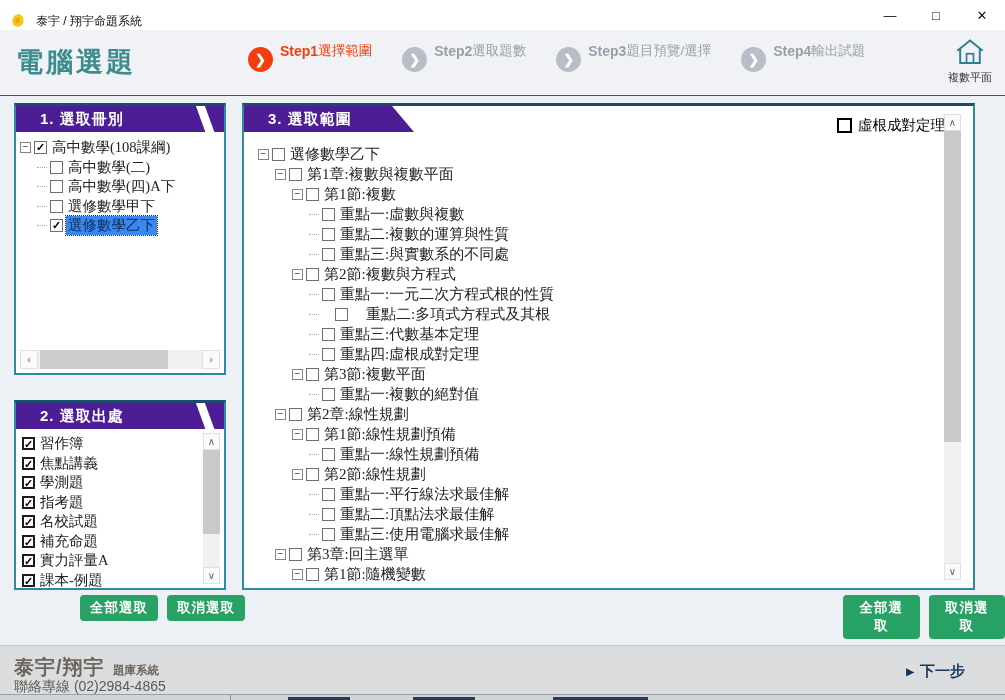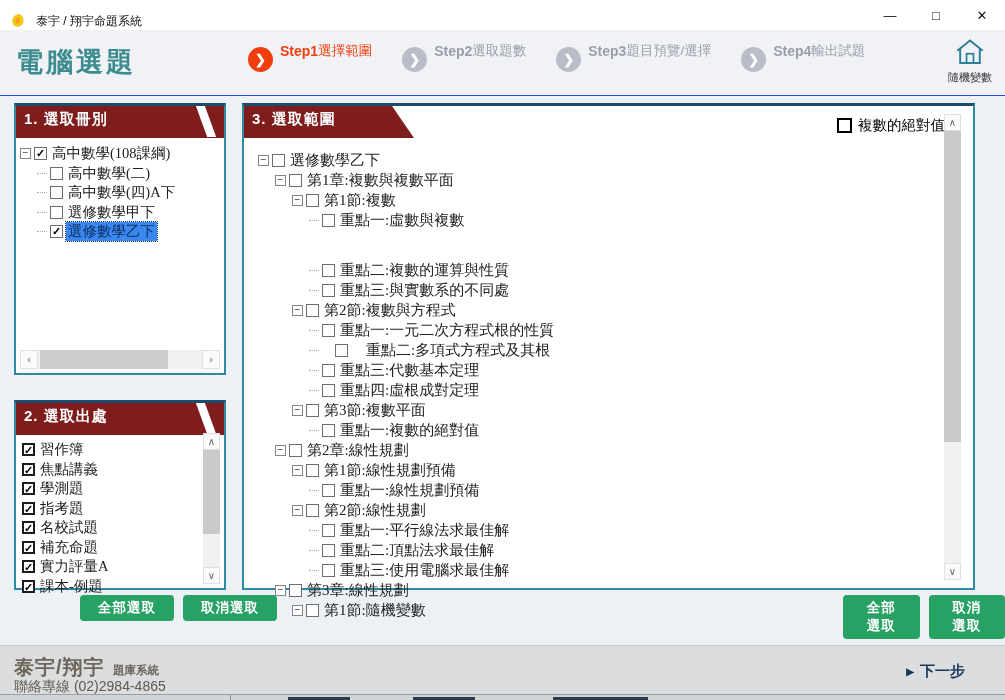--- a/index.html
+++ b/index.html
@@ -34,22 +34,22 @@
   .step .sub { font-size:13.5px; color:#9aa0ab; }
   .step.active .circ { background:#f23e0e; }
   .step.active .lab, .step.active .sub { color:#f23e0e; }
   .home { position:absolute; right:8px; top:8px; width:54px; text-align:center; }
   .home svg { width:30px; height:28px; }
   .home .homelab { font-size:11px; color:#333; margin-top:0px; }
 
   
   .panel { position:absolute; background:#fff;
     border:2px solid #2c8aa5; border-top:3px solid #1d4b70; }
-  .banner { position:relative; height:32px; background:#7f1d1d; color:#fff;
-    font-size:15px; font-weight:bold; line-height:26px; padding-left:8px;
+  .banner { position:relative; height:26px; background:#4c1d95; color:#fff;
+    font-size:15px; font-weight:bold; line-height:26px; padding-left:24px;
     letter-spacing:1px; overflow:hidden; }
   .banner .slash { position:absolute; top:-3px; right:14px; width:9px; height:34px;
     background:#fff; transform:skewX(20deg); }
   .banner3 { width:170px; clip-path:polygon(0 0, calc(100% - 22px) 0, 100% 100%, 0 100%); }
 
   .panel1 { left:14px; top:103px; width:212px; height:272px; }
   .panel2 { left:14px; top:400px; width:212px; height:190px; }
   .panel3 { left:242px; top:103px; width:733px; height:487px; }
 
   
@@ -87,21 +87,21 @@
   .vs3 { right:12px; top:8px; bottom:8px; }
 
   
   .dedupe { position:absolute; top:10px; right:28px; display:flex; align-items:center; gap:6px;
     font-family:"Liberation Serif","DejaVu Serif",serif; font-size:14.5px; color:#000; }
   .dedupe .cbx { width:15px; height:15px; border:2px solid #000; background:#fff; }
 
   
   .btnrow { position:absolute; display:flex; gap:9px; }
   .gbtn { background:#27a164; color:#fff; font-size:13.5px; font-weight:bold;
-    border:none; border-radius:4px; padding:4px 18px; letter-spacing:1px;
+    border:none; border-radius:4px; padding:4px 10px; letter-spacing:1px;
     font-family:"Liberation Sans",sans-serif; cursor:pointer; }
   .btnrow1 { left:80px; top:595px; }
   .btnrow3 { left:843px; top:595px; }
 
   
   .footer { position:absolute; left:0; top:645px; width:1005px; height:49px;
     background:#dbddde; border-top:1px solid #c5c8ca; }
   .brand { position:absolute; left:14px; top:8px; color:#6d665c; }
   .brand .big { font-size:20px; font-weight:bold; letter-spacing:1px; }
   .brand .small { font-size:11.5px; font-weight:bold; margin-left:4px; }
@@ -164,21 +164,21 @@
         <span class="sub">輸出試題</span>
       </div>
     </div>
   </div>
   <div class="home">
     <svg viewBox="0 0 26 24" fill="none" stroke="#2e7f95" stroke-width="1.7">
       <path d="M2 11 L13 2 L24 11"></path>
       <path d="M4.5 9.5 V21.5 H21.5 V9.5"></path>
       <rect x="10" y="13.5" width="6" height="8" stroke-width="1.5"></rect>
     </svg>
-    <div class="homelab">隨機變數</div>
+    <div class="homelab">複數平面</div>
   </div>
 </div>
 
 <div class="panel panel1">
   <div class="banner">
     <span>1. 選取冊別</span>
     <span class="slash"></span>
   </div>
   <div class="tree1" id="tree1">
       <div class="trow" style="margin-left: 0px;">
@@ -266,21 +266,21 @@
   <button class="gbtn">全部選取</button>
   <button class="gbtn">取消選取</button>
 </div>
 
 <div class="panel panel3">
   <div class="banner banner3">
     <span>3. 選取範圍</span>
   </div>
   <div class="dedupe">
     <span class="cbx"></span>
-    <span>複數的絕對值</span>
+    <span>虛根成對定理</span>
   </div>
   <div class="tree3" id="tree3">
       <div class="trow" style="margin-left: 0px;">
         <span class="exp">−</span>
         <span class="cb"></span>
         <span class="tlbl">選修數學乙下</span>
       </div>
       <div class="trow" style="margin-left: 17px;">
         <span class="exp">−</span>
         <span class="cb"></span>
@@ -289,21 +289,21 @@
       <div class="trow" style="margin-left: 34px;">
         <span class="exp">−</span>
         <span class="cb"></span>
         <span class="tlbl">第1節:複數</span>
       </div>
       <div class="trow" style="margin-left: 51px;">
         <span class="dots"></span>
         <span class="cb"></span>
         <span class="tlbl">重點一:虛數與複數</span>
       </div>
-      <div class="trow" style="margin-left: 51px; margin-top: 30px;">
+      <div class="trow" style="margin-left: 51px;">
         <span class="dots"></span>
         <span class="cb"></span>
         <span class="tlbl">重點二:複數的運算與性質</span>
       </div>
       <div class="trow" style="margin-left: 51px;">
         <span class="dots"></span>
         <span class="cb"></span>
         <span class="tlbl">重點三:與實數系的不同處</span>
       </div>
       <div class="trow" style="margin-left: 34px;">
@@ -372,21 +372,21 @@
         <span class="tlbl">重點二:頂點法求最佳解</span>
       </div>
       <div class="trow" style="margin-left: 51px;">
         <span class="dots"></span>
         <span class="cb"></span>
         <span class="tlbl">重點三:使用電腦求最佳解</span>
       </div>
       <div class="trow" style="margin-left: 17px;">
         <span class="exp">−</span>
         <span class="cb"></span>
-        <span class="tlbl">第3章:線性規劃</span>
+        <span class="tlbl">第3章:回主選單</span>
       </div>
       <div class="trow" style="margin-left: 34px;">
         <span class="exp">−</span>
         <span class="cb"></span>
         <span class="tlbl">第1節:隨機變數</span>
       </div>
     </div>
   <div class="vscroll vs3">
     <span class="arr">∧</span>
     <div class="vtrack">

